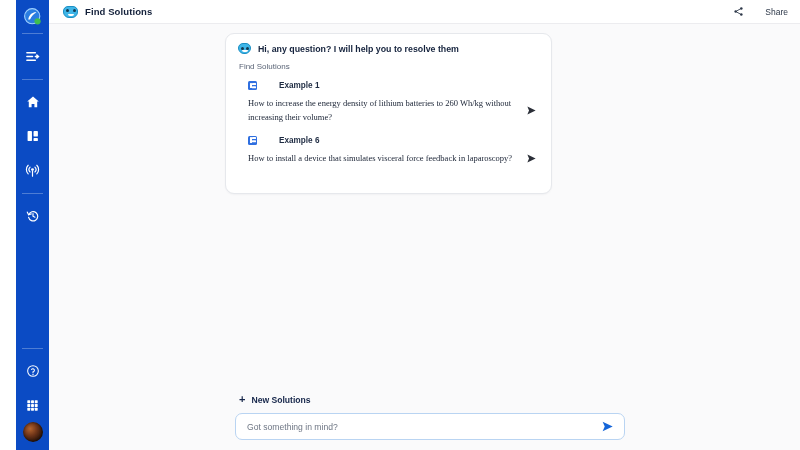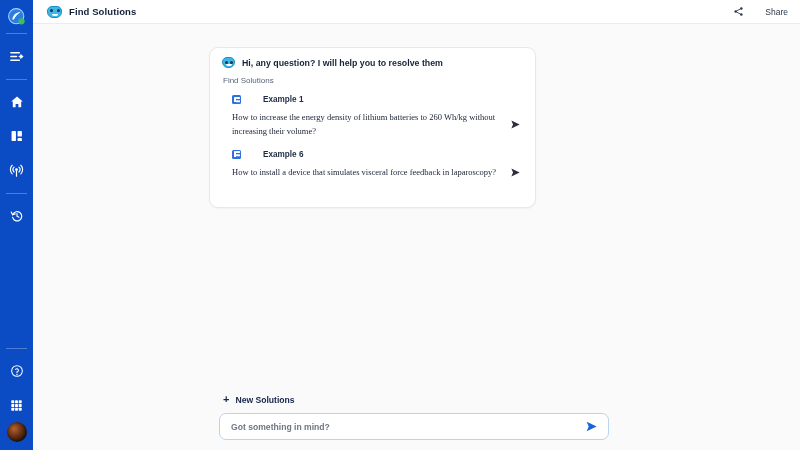--- a/index.html
+++ b/index.html
@@ -2,21 +2,21 @@
 <html><head>
 <meta charset="utf-8">
 <style>
   * { box-sizing: border-box; margin: 0; padding: 0; }
   html, body {
     width: 800px; height: 450px;
     overflow: hidden;
     font-family: "Liberation Sans", sans-serif;
     background: #ffffff;
   }
-  .app { position: relative; width: 800px; height: 373px; display: flex; }
+  .app { position: relative; width: 800px; height: 373px; display: flex; padding-left: 16px; }
 
   
   .sidebar {
     width: 33px;
     height: 450px;
     background: #0B4BC4;
     display: flex;
     flex-direction: column;
     align-items: center;
     flex: 0 0 33px;
@@ -113,21 +113,21 @@
 
   
   .content {
     flex: 1 1 auto;
     position: relative;
     overflow: hidden;
   }
   .card {
     position: absolute;
     left: 176px;
-    top: 23px;
+    top: 9px;
     width: 327px;
     background: #ffffff;
     border: 1px solid #e6e8ec;
     border-radius: 9px;
     padding: 9px 12px 12px 12px;
     box-shadow: 0 1px 2px rgba(16,24,40,0.04);
   }
   .greet {
     display: flex; align-items: center; gap: 7px;
     margin-bottom: 8px;
@@ -236,21 +236,20 @@
     padding: 0 9px 0 11px;
   }
   .input-wrap input {
     flex: 1 1 auto;
     border: none;
     outline: none;
     background: transparent;
     font-family: "Liberation Sans", sans-serif;
     font-size: 8.6px;
     color: #1b2537;
-    font-weight: bold;
   }
   .input-wrap input::placeholder { color: #6e7684; }
   .send-btn {
     flex: 0 0 auto;
     width: 16px; height: 16px;
     display: flex; align-items: center; justify-content: center;
     cursor: pointer;
   }
 </style>
 </head>

